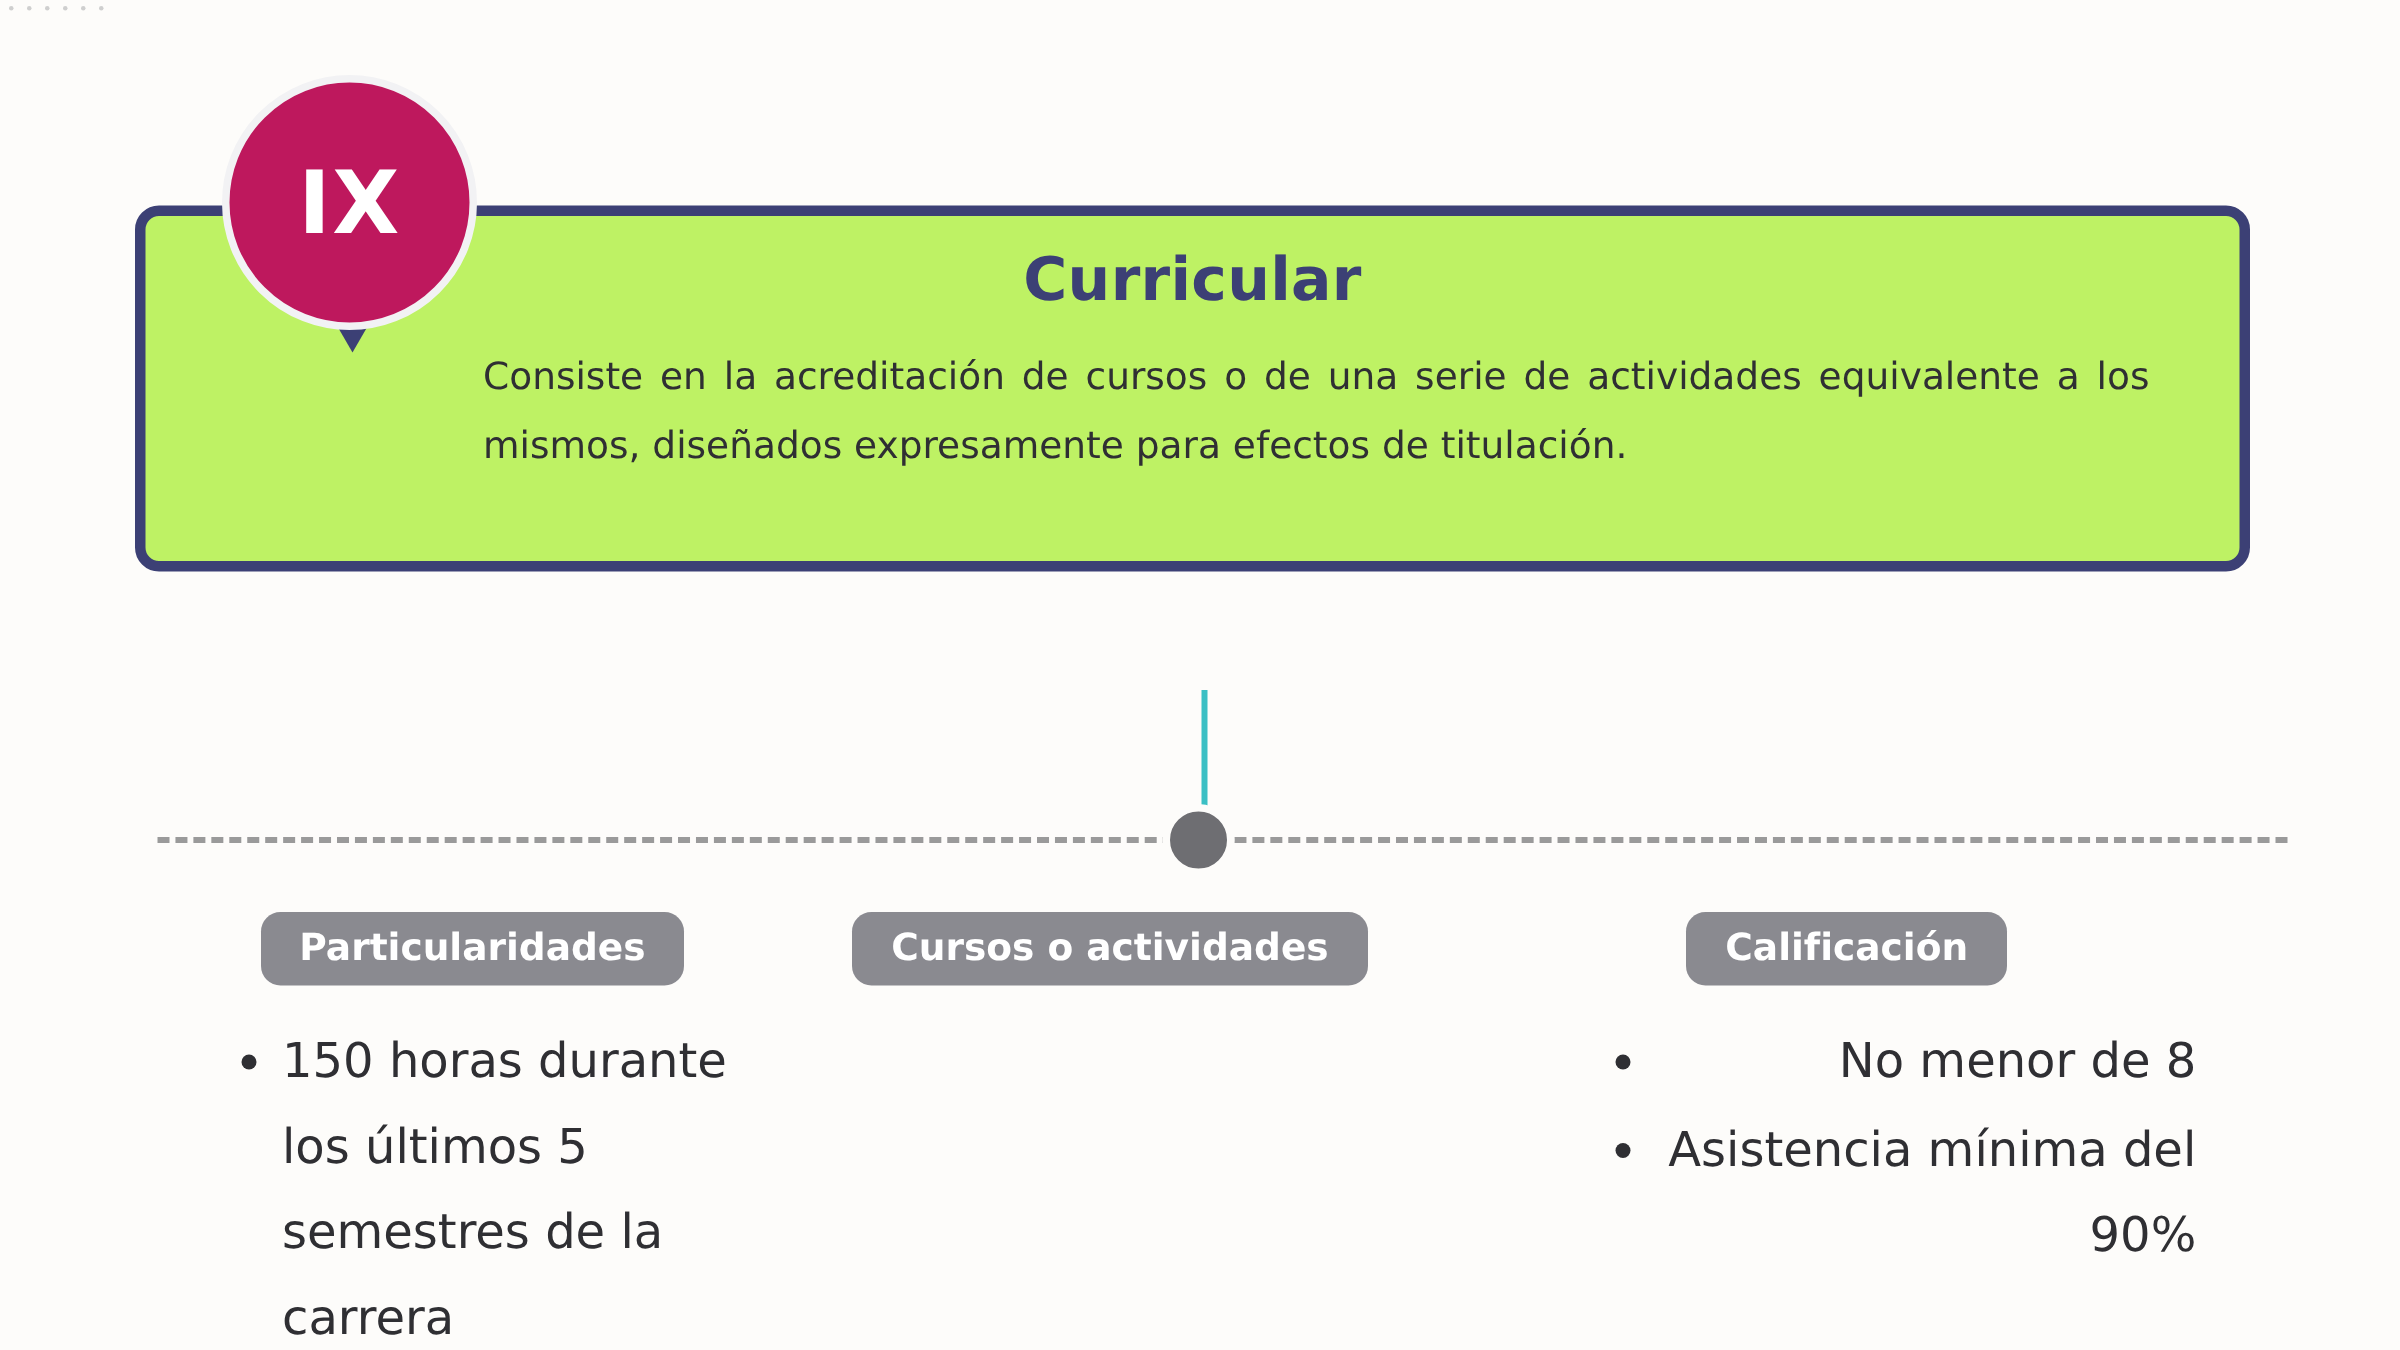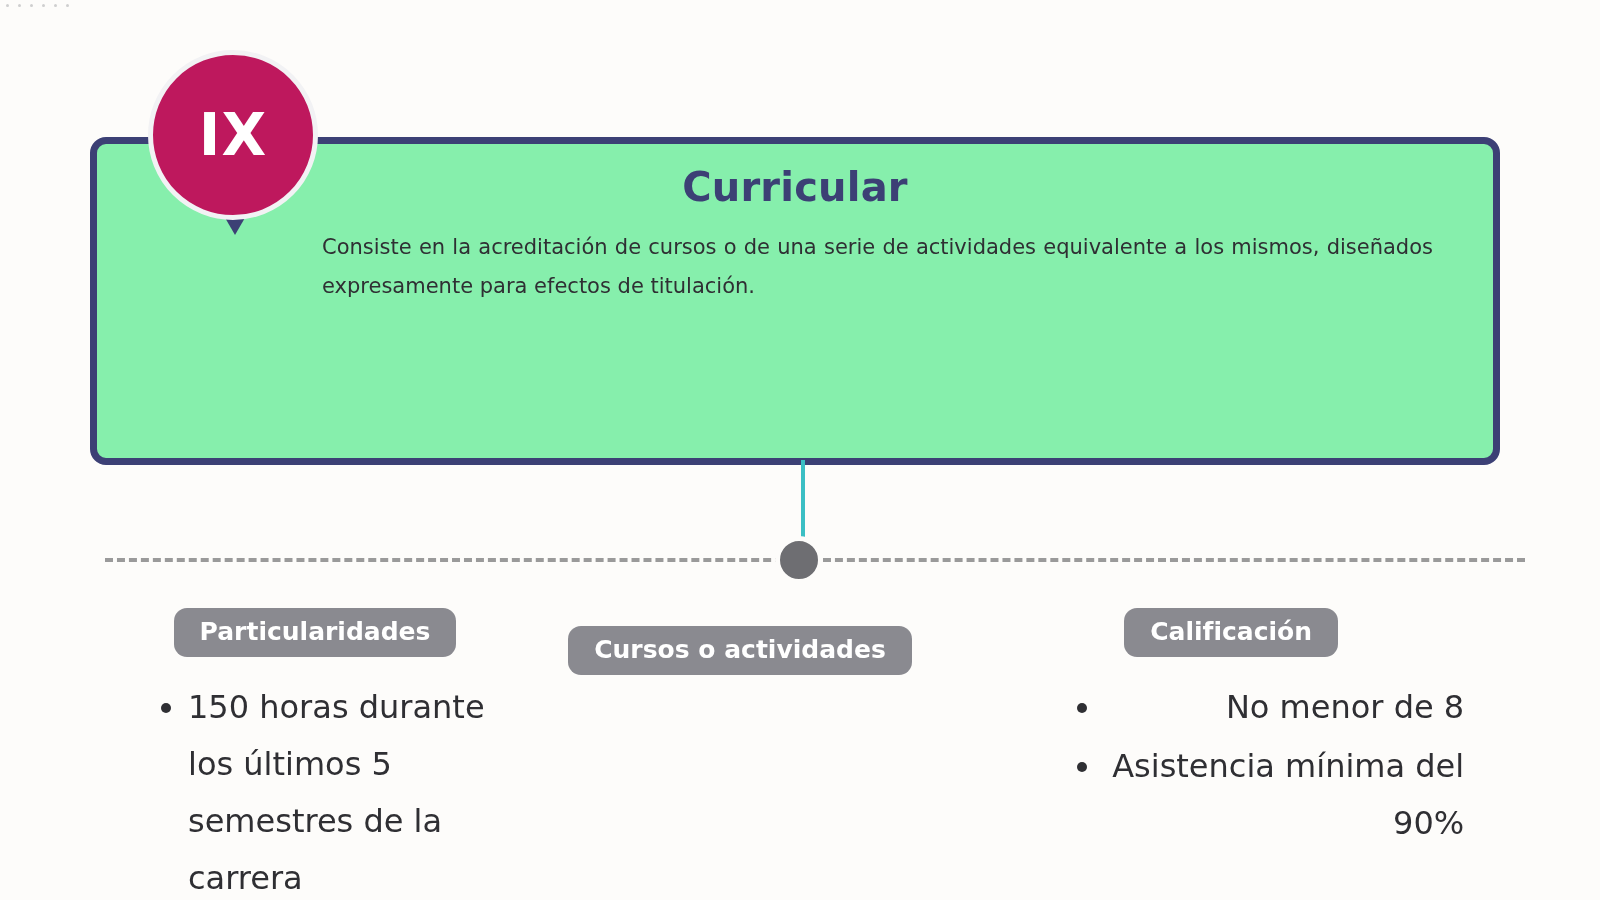--- a/index.html
+++ b/index.html
@@ -31,37 +31,37 @@
     border-radius: 50%;
     display: block;
   }
 
   
   .card {
     position: absolute;
     left: 90px;
     top: 137px;
     width: 1410px;
-    height: 328px;
-    box-sizing: border-box;
-    background: #86efac;
+    height: 244px;
+    box-sizing: border-box;
+    background: #bef264;
     border: 7px solid #3c4075;
     border-radius: 16px;
   }
   .card-title {
     text-align: center;
     color: #3c4075;
     font-size: 40px;
     font-weight: bold;
     margin-top: 20px;
     letter-spacing: .2px;
   }
   .card-body {
     margin: 18px 60px 0 225px;
-    font-size: 21px;
+    font-size: 25px;
     line-height: 1.85;
     color: #2f2f33;
     text-align: justify;
     text-justify: inter-word;
   }
 
   
   .badge-wrap {
     position: absolute;
     left: 148px;
@@ -158,21 +158,21 @@
     font-weight: bold;
     padding: 9px 26px 11px;
     border-radius: 13px;
     white-space: nowrap;
   }
   .col-1 .pill-row, .col-2 .pill-row, .col-3 .pill-row {
     display: flex;
     justify-content: center;
   }
   .col-1 .pill-row { width: 330px; }
-  .col-2 .pill-row { width: 380px; margin-top: 18px; }
+  .col-2 .pill-row { width: 380px; }
   .col-3 .pill-row { width: 330px; }
 
   ul.bullets {
     margin: 22px 0 0 0;
     padding-left: 38px;
     font-size: 32px;
     line-height: 1.78;
     color: #2f2f33;
   }
   ul.bullets li { margin-bottom: 2px; }

